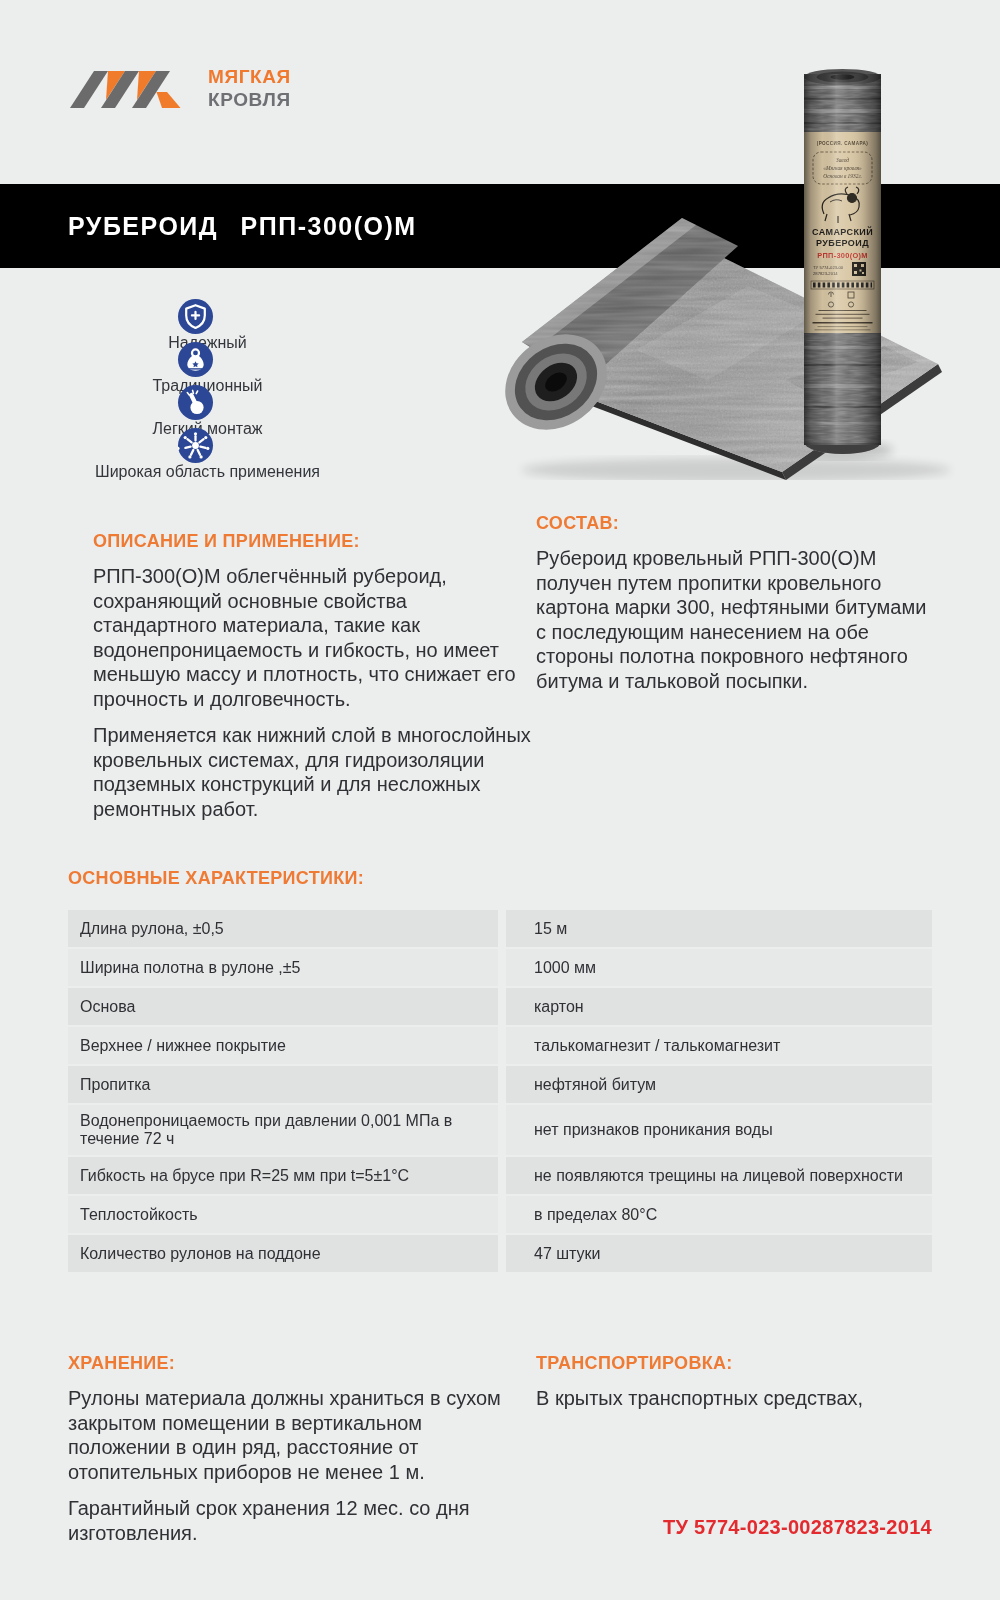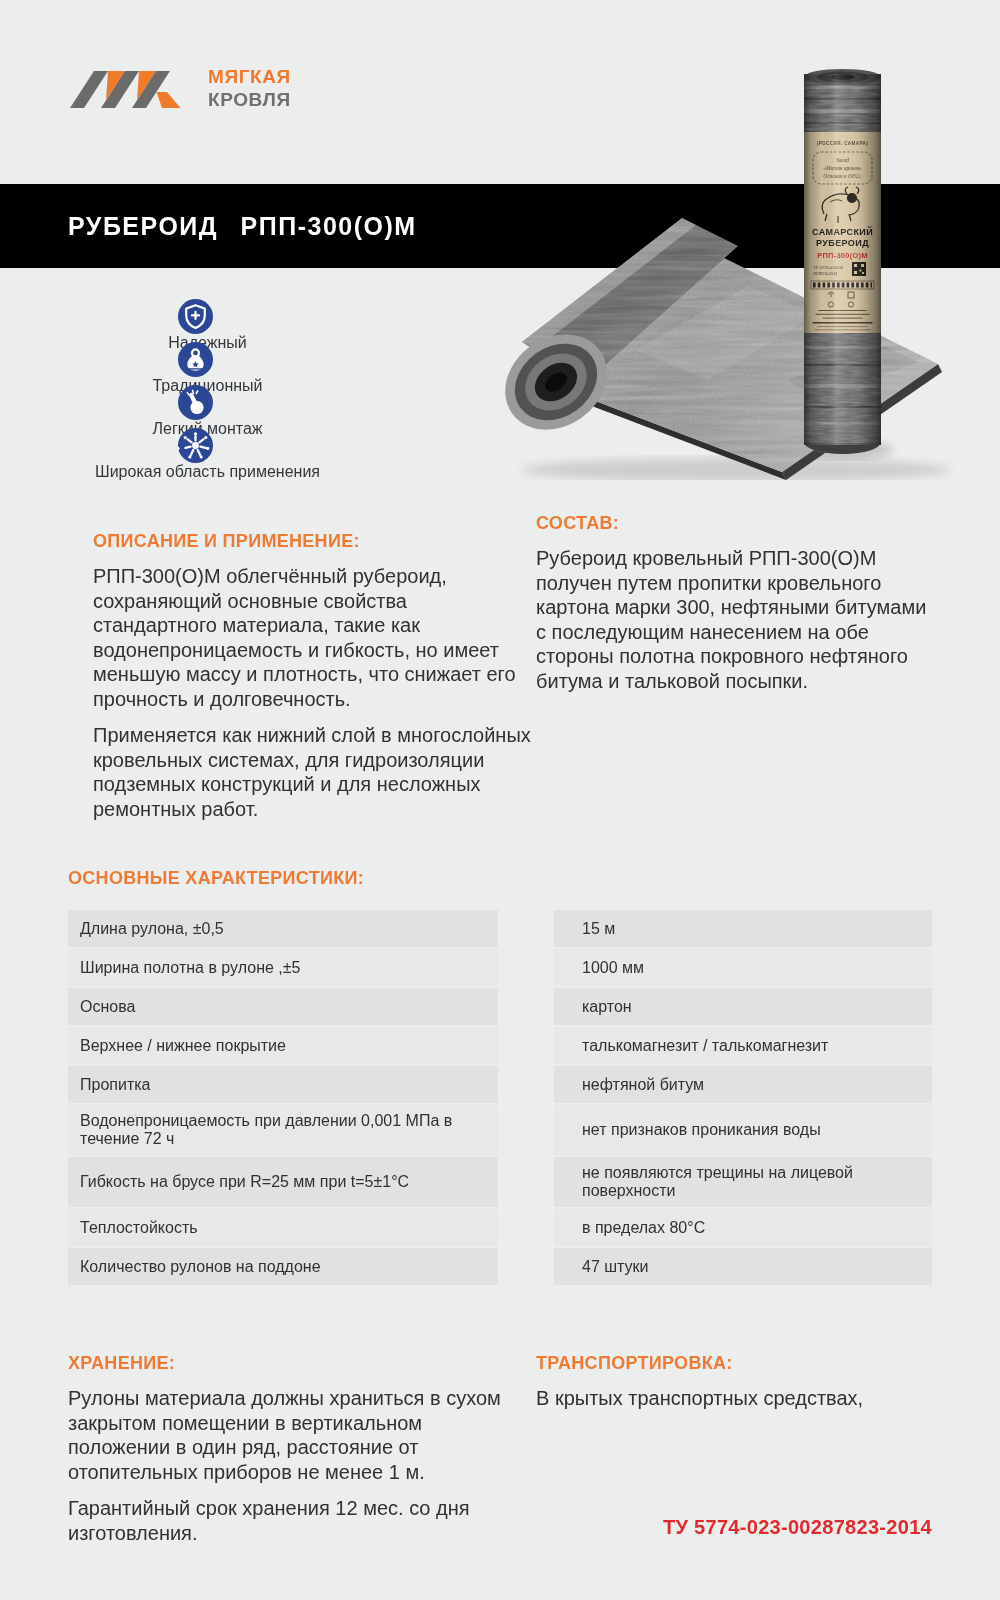--- a/index.html
+++ b/index.html
@@ -32,21 +32,21 @@
   .f-icon svg { width:35px; height:35px; display:block; }
   .f-label { margin-left:25px; font-size:16px; font-weight:500; color:#33363B; }
   
   .sec-header { font-size:18px; font-weight:bold; color:#EE7A33; letter-spacing:.3px; }
   .body-text { font-size:20px; line-height:24.5px; color:#2F3135; }
   .body-text p { margin-top:12px; }
   .sec-desc { position:absolute; left:68px; top:531px; width:442px;margin-left:25px; }
   .sec-comp { position:absolute; left:536px; top:513px; width:400px; }
   .sec-chars-header { position:absolute; left:68px; top:868px; }
   .chars-table { position:absolute; left:68px; top:910px; width:864px; }
-  .char-row { display:flex; margin-bottom:2px;gap:48px; }
+  .char-row { display:flex; margin-bottom:2px; }
   .char-cell { display:flex; align-items:center; min-height:37px; font-size:16px; color:#2F3135; padding-top:7px; padding-bottom:7px; }
   .char-name  { width:430px; padding-left:12px; padding-right:16px; }
   .char-value { flex:1; margin-left:8px; padding-left:28px; padding-right:10px; }
   .row-dark .char-cell  { background:#E0E1E1; }
   .row-light .char-cell { background:#E7E8E8; }
   .sec-storage { position:absolute; left:68px; top:1353px; width:444px; }
   .sec-transport { position:absolute; left:536px; top:1353px; width:400px; }
   .tu-number { position:absolute; left:436px; top:1516px; width:496px; text-align:right;
                font-size:20px; font-weight:bold; color:#E32A2E; letter-spacing:.3px; }
 </style>

